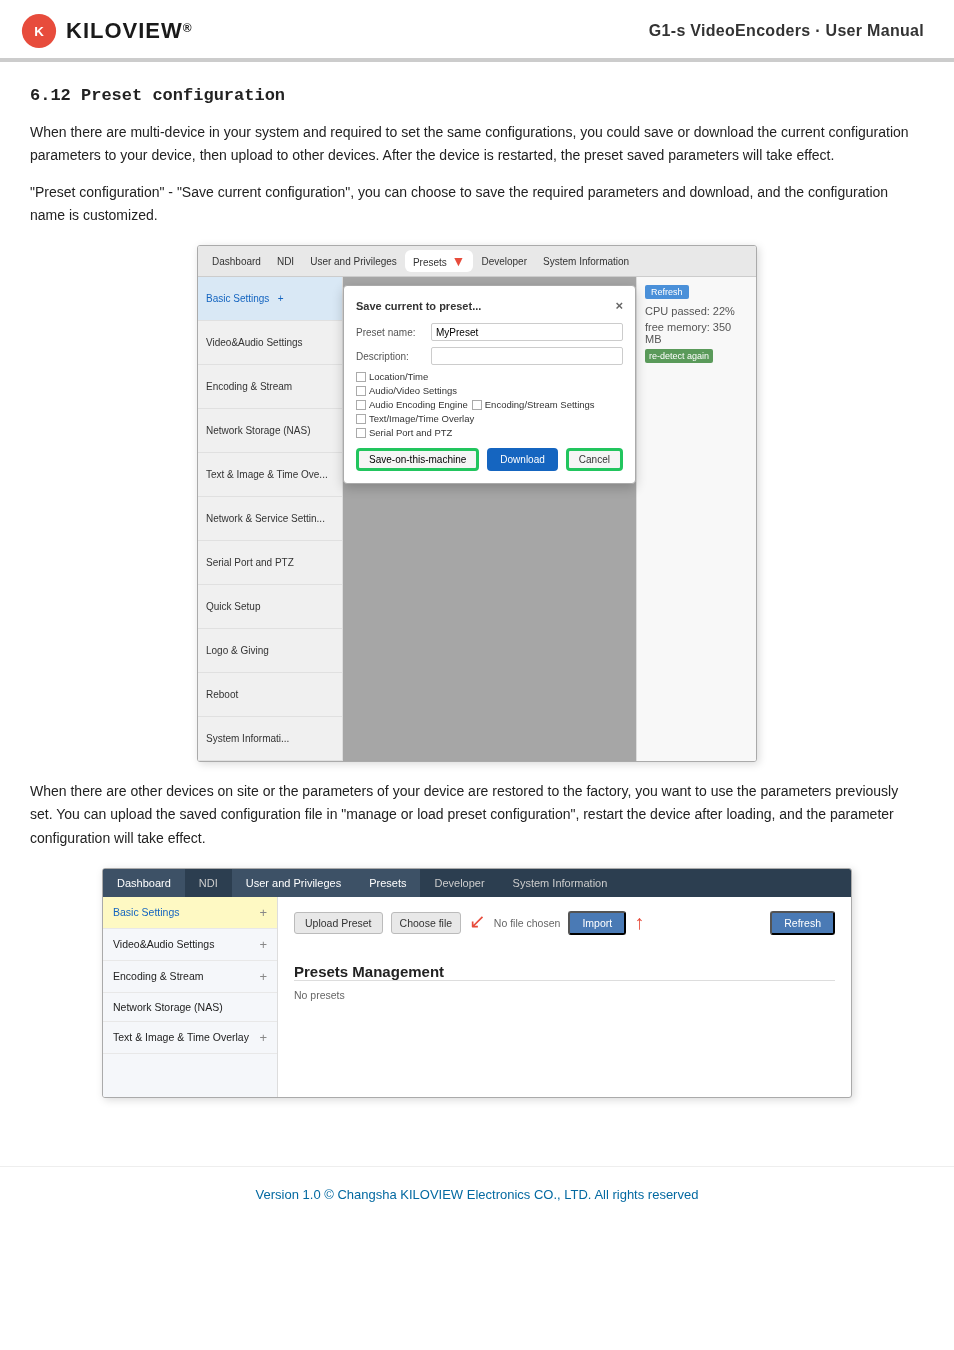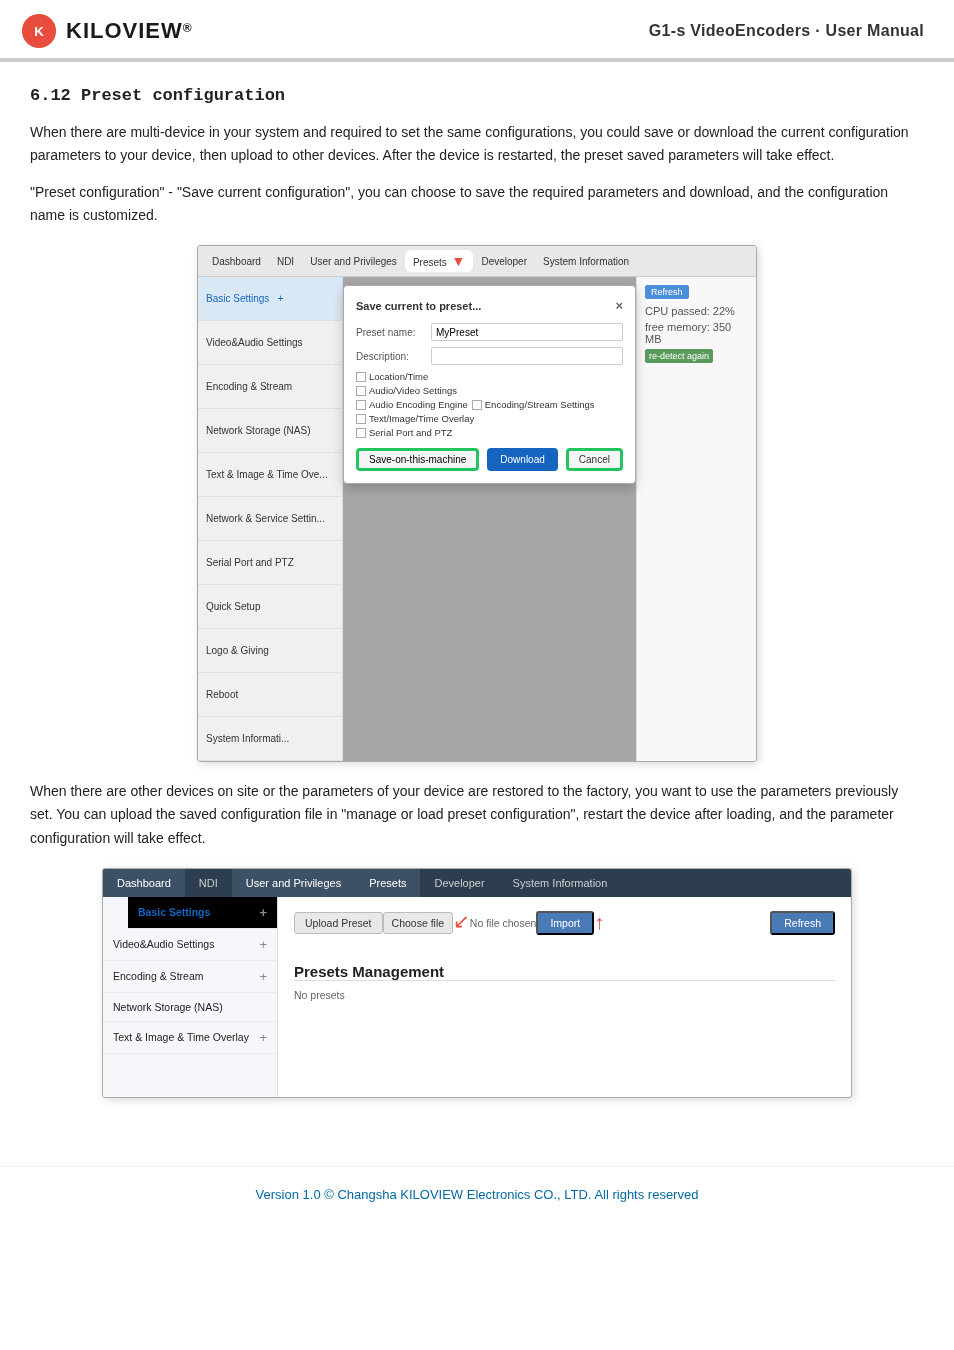--- a/index.html
+++ b/index.html
@@ -323,38 +323,38 @@
     }
     .s2-sidebar-item {
       padding: 8px 10px;
       border-bottom: 1px solid #e8e8e8;
       cursor: pointer;
       display: flex;
       align-items: center;
       justify-content: space-between;
     }
     .s2-sidebar-item.active {
-      background: #000000;
+      background: #fef9c3;
       color: #1565c0;
-      font-weight: bold;
-      margin-left: 25px;
+      font-weight: normal;
     }
     .s2-sidebar-plus {
       color: #888;
       font-size: 13px;
     }
 
     .s2-main {
       flex: 1;
       padding: 14px 16px;
     }
 
     .s2-upload-row {
       display: flex;
       align-items: center;
+      gap: 8px;
       margin-bottom: 16px;
     }
     .s2-upload-label {
       background: #e8e8e8;
       border: 1px solid #bbb;
       padding: 4px 10px;
       border-radius: 3px;
       font-size: 10.5px;
       color: #333;
       cursor: pointer;

